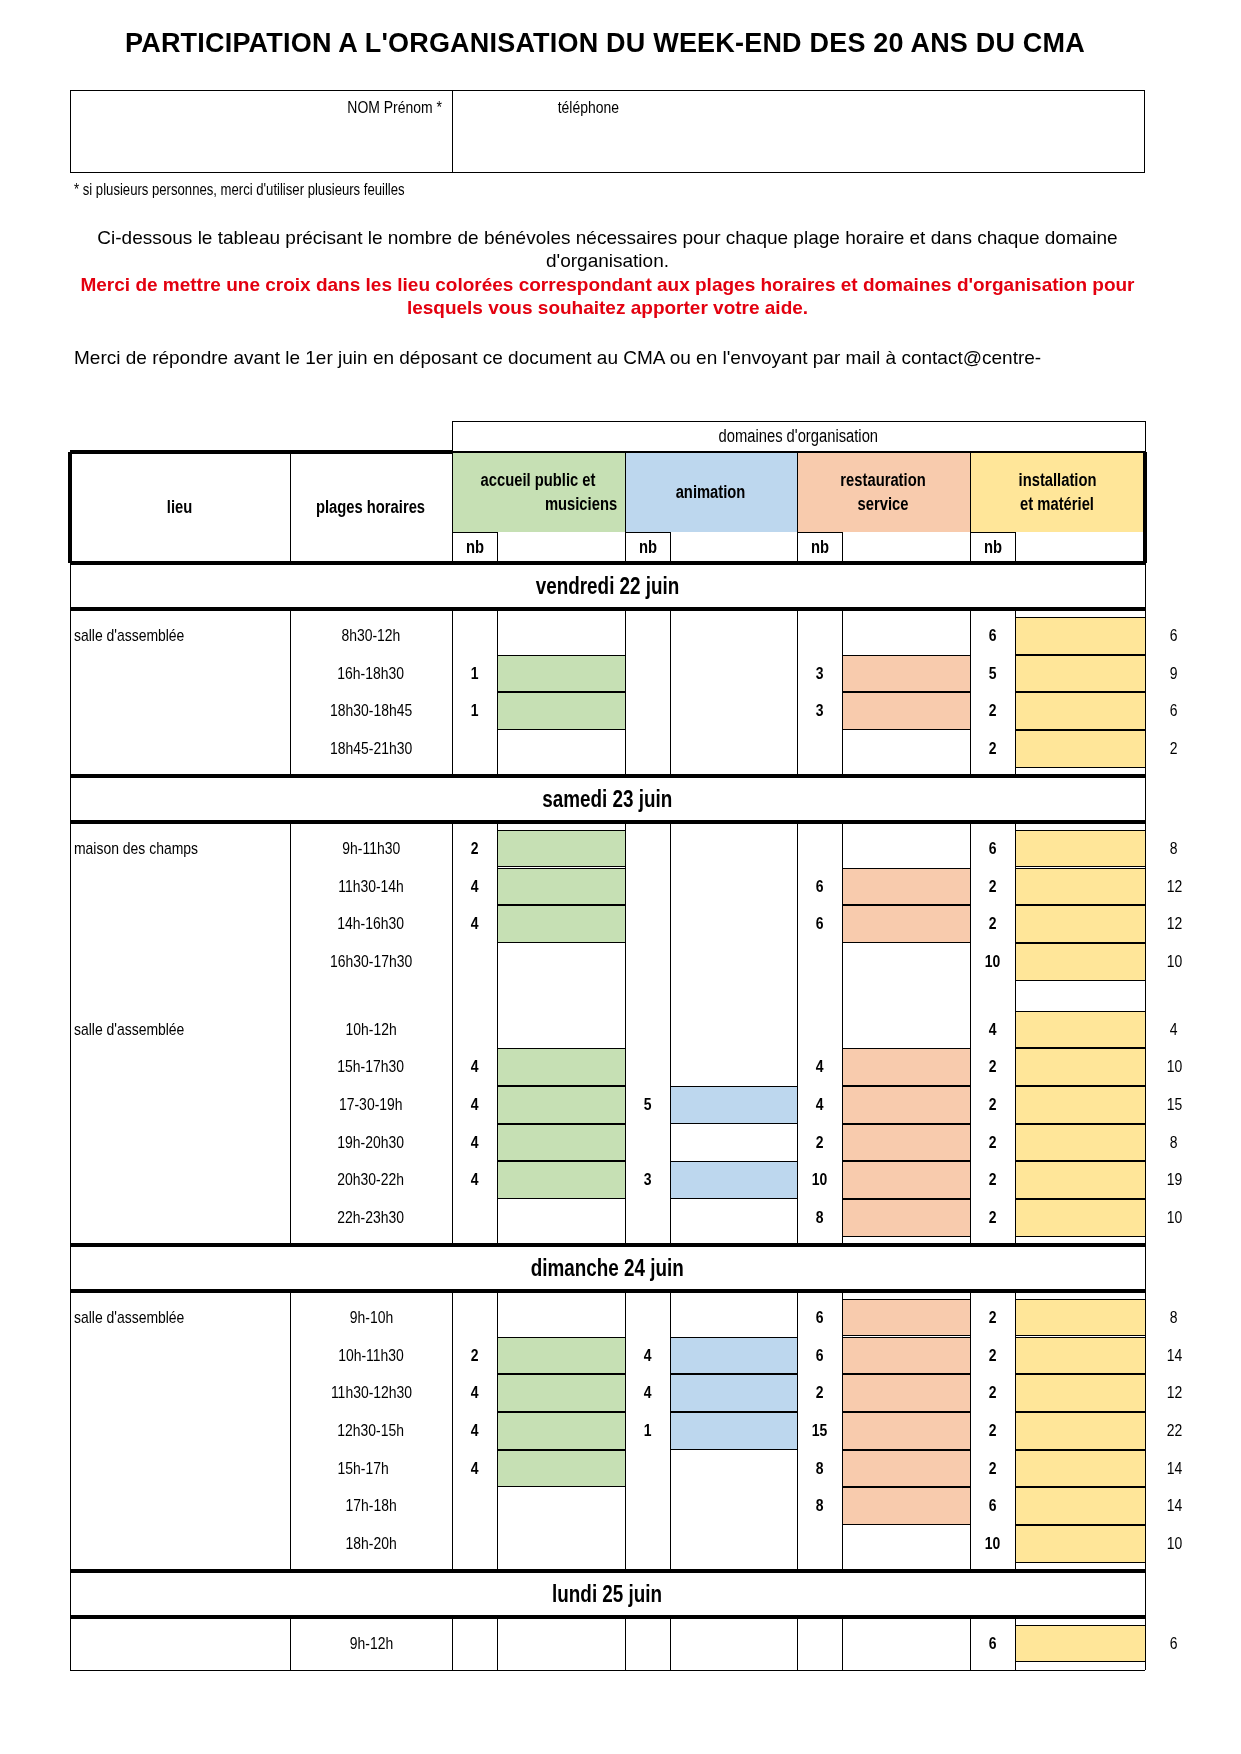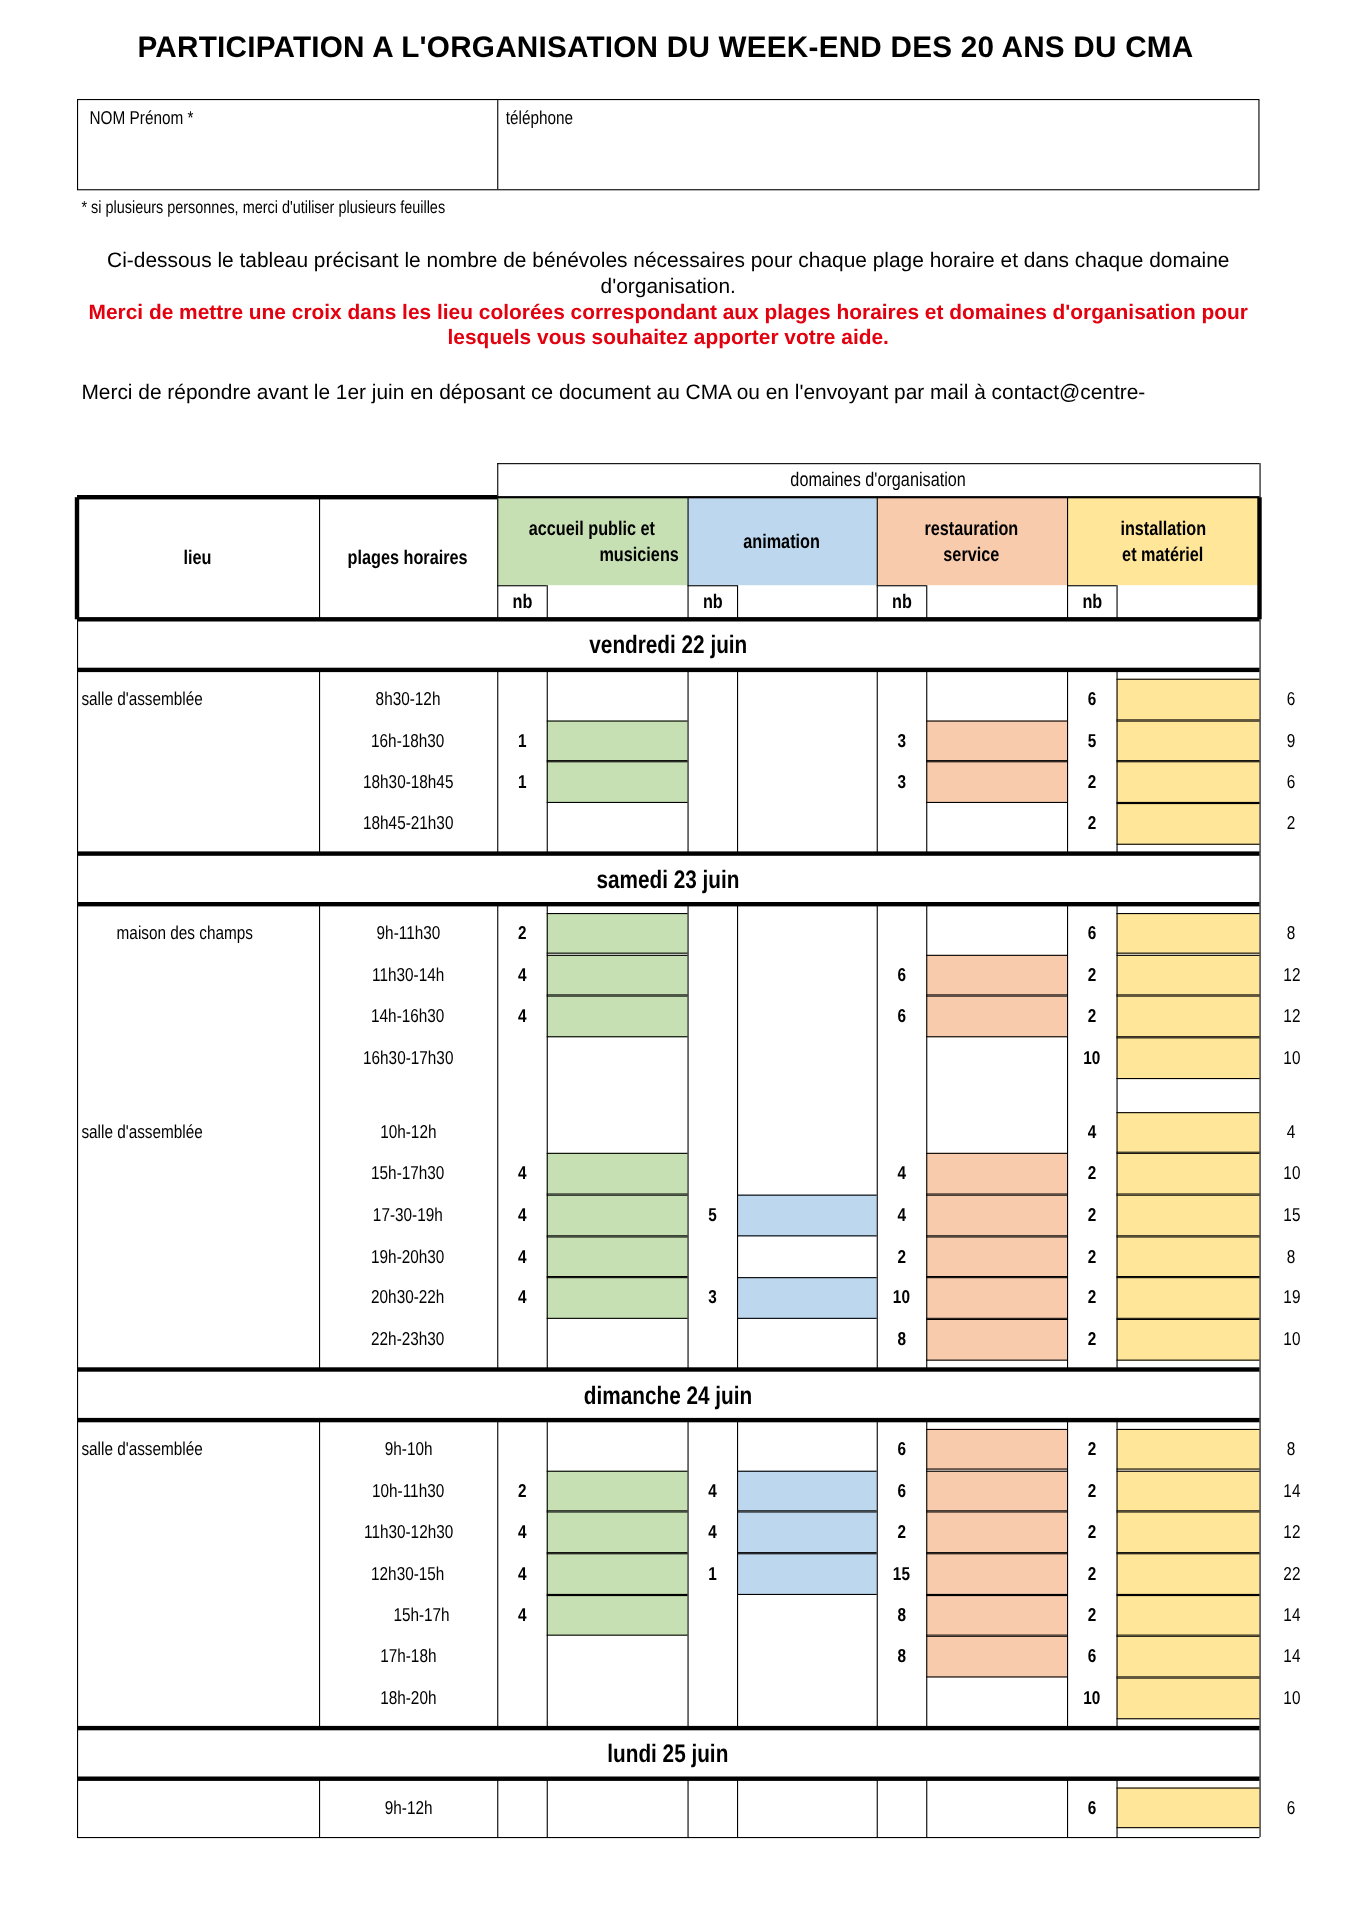--- a/index.html
+++ b/index.html
@@ -1,20 +1,20 @@
 <!DOCTYPE html>
 <html><head>
 <meta charset="utf-8">
 <style>
   html, body { margin: 0; padding: 0; background: #ffffff; }
   body { width: 1241px; height: 1754px; position: relative; font-family: "Liberation Sans", sans-serif; color: #000; overflow: hidden; }
   .abs { position: absolute; }
   .title { left: 0; width: 1210px; top: 28px; text-align: center; font-weight: bold; font-size: 27px; letter-spacing: 0.2px; }
   .contact { left: 70px; top: 90px; width: 1075px; height: 83px; border: 1px solid #000; display: flex; box-sizing: border-box; }
-  .contact > div { border-right: 1px solid #000; text-align: left; font-size: 17px; padding-top: 7px; box-sizing: border-box; font-family: "Liberation Sans Narrow", "Liberation Sans", sans-serif; transform-origin: top; }
+  .contact > div { border-right: 1px solid #000; text-align: right; font-size: 17px; padding-top: 7px; box-sizing: border-box; font-family: "Liberation Sans Narrow", "Liberation Sans", sans-serif; transform-origin: top; }
   .contact > div:last-child { border-right: none; }
   .c1 { width: 382px; } .c2 { width: 173px; } .c3 { flex: 1; font-weight: bold; }
   .note { left: 74px; top: 181px; font-size: 16px; transform: scaleX(0.82); transform-origin: left; white-space: nowrap; }
   .intro { left: 70px; width: 1075px; top: 226px; text-align: center; font-size: 19px; line-height: 23px; }
   .red { left: 70px; width: 1075px; top: 273px; text-align: center; font-size: 19px; line-height: 23px; color: #e3000f; font-weight: bold; }
   .deadline { left: 74px; top: 347px; font-size: 19px; white-space: nowrap; }
 
   .grid-line { position: absolute; background: #000; }
   .cell-text { position: absolute; text-align: center; font-size: 17px; white-space: nowrap; }
   .narrow { display: inline-block; transform: scaleX(0.82); }
@@ -113,21 +113,21 @@
     <div class="grid-line" style="left: 669.5px; top: 609px; width: 1px; height: 166.8px;"></div>
     <div class="grid-line" style="left: 796.5px; top: 609px; width: 1px; height: 166.8px;"></div>
     <div class="grid-line" style="left: 841.5px; top: 609px; width: 1px; height: 166.8px;"></div>
     <div class="grid-line" style="left: 969.5px; top: 609px; width: 1px; height: 166.8px;"></div>
     <div class="grid-line" style="left: 1014.5px; top: 609px; width: 1px; height: 166.8px;"></div>
     <div class="grid-line" style="left: 70px; top: 773.8px; width: 1075px; height: 4px;"></div>
     <div class="cell-text bold" style="left: 70px; width: 1075px; top: 775.8px; height: 46px; line-height: 46px; text-align: center; font-size: 23px; padding-left: 0px; box-sizing: border-box;"><span class="narrow" style="transform-origin: center center;">samedi 23 juin</span></div>
     <div class="grid-line" style="left: 69.5px; top: 775.8px; width: 1px; height: 46px;"></div>
     <div class="grid-line" style="left: 1144.5px; top: 775.8px; width: 1px; height: 46px;"></div>
     <div class="grid-line" style="left: 70px; top: 819.8px; width: 1075px; height: 4px;"></div>
-    <div class="cell-text" style="left: 70px; width: 220px; top: 829.8px; height: 37.7px; line-height: 37.7px; text-align: center; font-size: 17px; padding-left: 4px; box-sizing: border-box;"><span class="narrow" style="transform-origin: left center;">maison des champs</span></div>
+    <div class="cell-text" style="left: 70px; width: 220px; top: 829.8px; height: 37.7px; line-height: 37.7px; text-align: left; font-size: 17px; padding-left: 4px; box-sizing: border-box;"><span class="narrow" style="transform-origin: left center;">maison des champs</span></div>
     <div class="cell-text" style="left: 290px; width: 162px; top: 829.8px; height: 37.7px; line-height: 37.7px; text-align: center; font-size: 17px; padding-left: 0px; box-sizing: border-box;"><span class="narrow" style="transform-origin: center center;">9h-11h30</span></div>
     <div class="cell-text bold" style="left: 452px; width: 45px; top: 829.8px; height: 37.7px; line-height: 37.7px; text-align: center; font-size: 17px; padding-left: 0px; box-sizing: border-box;"><span class="narrow" style="transform-origin: center center;">2</span></div>
     <div class="fill" style="left: 497px; top: 829.8px; width: 128px; height: 37.7px; background: rgb(198, 224, 180);"></div>
     <div class="cell-text bold" style="left: 970px; width: 45px; top: 829.8px; height: 37.7px; line-height: 37.7px; text-align: center; font-size: 17px; padding-left: 0px; box-sizing: border-box;"><span class="narrow" style="transform-origin: center center;">6</span></div>
     <div class="fill" style="left: 1015px; top: 829.8px; width: 130px; height: 37.7px; background: rgb(255, 230, 153);"></div>
     <div class="cell-text" style="left: 1150px; width: 48px; top: 829.8px; height: 37.7px; line-height: 37.7px; text-align: center; font-size: 17px; padding-left: 0px; box-sizing: border-box;"><span class="narrow" style="transform-origin: center center;">8</span></div>
     <div class="cell-text" style="left: 290px; width: 162px; top: 867.5px; height: 37.7px; line-height: 37.7px; text-align: center; font-size: 17px; padding-left: 0px; box-sizing: border-box;"><span class="narrow" style="transform-origin: center center;">11h30-14h</span></div>
     <div class="cell-text bold" style="left: 452px; width: 45px; top: 867.5px; height: 37.7px; line-height: 37.7px; text-align: center; font-size: 17px; padding-left: 0px; box-sizing: border-box;"><span class="narrow" style="transform-origin: center center;">4</span></div>
     <div class="fill" style="left: 497px; top: 867.5px; width: 128px; height: 37.7px; background: rgb(198, 224, 180);"></div>
     <div class="cell-text bold" style="left: 797px; width: 45px; top: 867.5px; height: 37.7px; line-height: 37.7px; text-align: center; font-size: 17px; padding-left: 0px; box-sizing: border-box;"><span class="narrow" style="transform-origin: center center;">6</span></div>
@@ -240,21 +240,21 @@
     <div class="cell-text" style="left: 290px; width: 162px; top: 1411.9px; height: 37.7px; line-height: 37.7px; text-align: center; font-size: 17px; padding-left: 0px; box-sizing: border-box;"><span class="narrow" style="transform-origin: center center;">12h30-15h</span></div>
     <div class="cell-text bold" style="left: 452px; width: 45px; top: 1411.9px; height: 37.7px; line-height: 37.7px; text-align: center; font-size: 17px; padding-left: 0px; box-sizing: border-box;"><span class="narrow" style="transform-origin: center center;">4</span></div>
     <div class="fill" style="left: 497px; top: 1411.9px; width: 128px; height: 37.7px; background: rgb(198, 224, 180);"></div>
     <div class="cell-text bold" style="left: 625px; width: 45px; top: 1411.9px; height: 37.7px; line-height: 37.7px; text-align: center; font-size: 17px; padding-left: 0px; box-sizing: border-box;"><span class="narrow" style="transform-origin: center center;">1</span></div>
     <div class="fill" style="left: 670px; top: 1411.9px; width: 127px; height: 37.7px; background: rgb(189, 215, 238);"></div>
     <div class="cell-text bold" style="left: 797px; width: 45px; top: 1411.9px; height: 37.7px; line-height: 37.7px; text-align: center; font-size: 17px; padding-left: 0px; box-sizing: border-box;"><span class="narrow" style="transform-origin: center center;">15</span></div>
     <div class="fill" style="left: 842px; top: 1411.9px; width: 128px; height: 37.7px; background: rgb(248, 203, 173);"></div>
     <div class="cell-text bold" style="left: 970px; width: 45px; top: 1411.9px; height: 37.7px; line-height: 37.7px; text-align: center; font-size: 17px; padding-left: 0px; box-sizing: border-box;"><span class="narrow" style="transform-origin: center center;">2</span></div>
     <div class="fill" style="left: 1015px; top: 1411.9px; width: 130px; height: 37.7px; background: rgb(255, 230, 153);"></div>
     <div class="cell-text" style="left: 1150px; width: 48px; top: 1411.9px; height: 37.7px; line-height: 37.7px; text-align: center; font-size: 17px; padding-left: 0px; box-sizing: border-box;"><span class="narrow" style="transform-origin: center center;">22</span></div>
-    <div class="cell-text" style="left: 302px; width: 162px; top: 1449.6px; height: 37.7px; line-height: 37.7px; text-align: center; font-size: 17px; padding-left: 0px; box-sizing: border-box;"><span class="narrow" style="transform-origin: center center;">15h-17h</span></div>
+    <div class="cell-text" style="left: 282px; width: 162px; top: 1449.6px; height: 37.7px; line-height: 37.7px; text-align: center; font-size: 17px; padding-left: 0px; box-sizing: border-box;"><span class="narrow" style="transform-origin: center center;">15h-17h</span></div>
     <div class="cell-text bold" style="left: 452px; width: 45px; top: 1449.6px; height: 37.7px; line-height: 37.7px; text-align: center; font-size: 17px; padding-left: 0px; box-sizing: border-box;"><span class="narrow" style="transform-origin: center center;">4</span></div>
     <div class="fill" style="left: 497px; top: 1449.6px; width: 128px; height: 37.7px; background: rgb(198, 224, 180);"></div>
     <div class="cell-text bold" style="left: 797px; width: 45px; top: 1449.6px; height: 37.7px; line-height: 37.7px; text-align: center; font-size: 17px; padding-left: 0px; box-sizing: border-box;"><span class="narrow" style="transform-origin: center center;">8</span></div>
     <div class="fill" style="left: 842px; top: 1449.6px; width: 128px; height: 37.7px; background: rgb(248, 203, 173);"></div>
     <div class="cell-text bold" style="left: 970px; width: 45px; top: 1449.6px; height: 37.7px; line-height: 37.7px; text-align: center; font-size: 17px; padding-left: 0px; box-sizing: border-box;"><span class="narrow" style="transform-origin: center center;">2</span></div>
     <div class="fill" style="left: 1015px; top: 1449.6px; width: 130px; height: 37.7px; background: rgb(255, 230, 153);"></div>
     <div class="cell-text" style="left: 1150px; width: 48px; top: 1449.6px; height: 37.7px; line-height: 37.7px; text-align: center; font-size: 17px; padding-left: 0px; box-sizing: border-box;"><span class="narrow" style="transform-origin: center center;">14</span></div>
     <div class="cell-text" style="left: 290px; width: 162px; top: 1487.3px; height: 37.7px; line-height: 37.7px; font-size: 17px; padding-left: 0px; box-sizing: border-box;"><span class="narrow" style="transform-origin: center center;">17h-18h</span></div>
     <div class="cell-text bold" style="left: 797px; width: 45px; top: 1487.3px; height: 37.7px; line-height: 37.7px; text-align: center; font-size: 17px; padding-left: 0px; box-sizing: border-box;"><span class="narrow" style="transform-origin: center center;">8</span></div>
     <div class="fill" style="left: 842px; top: 1487.3px; width: 128px; height: 37.7px; background: rgb(248, 203, 173);"></div>

